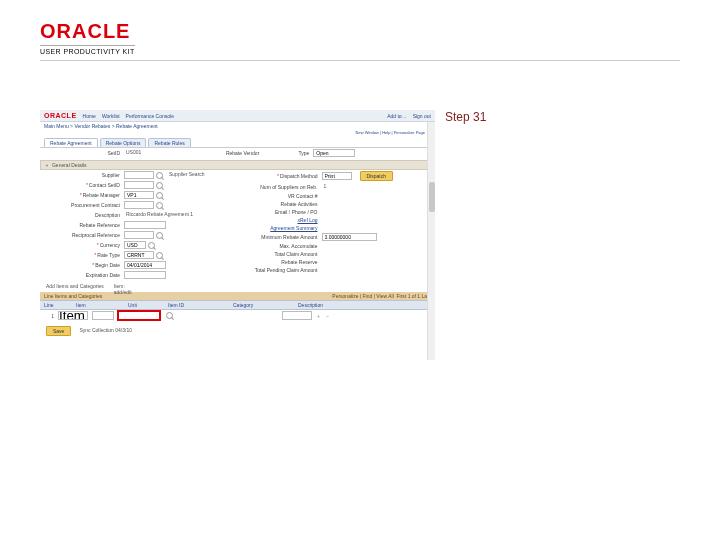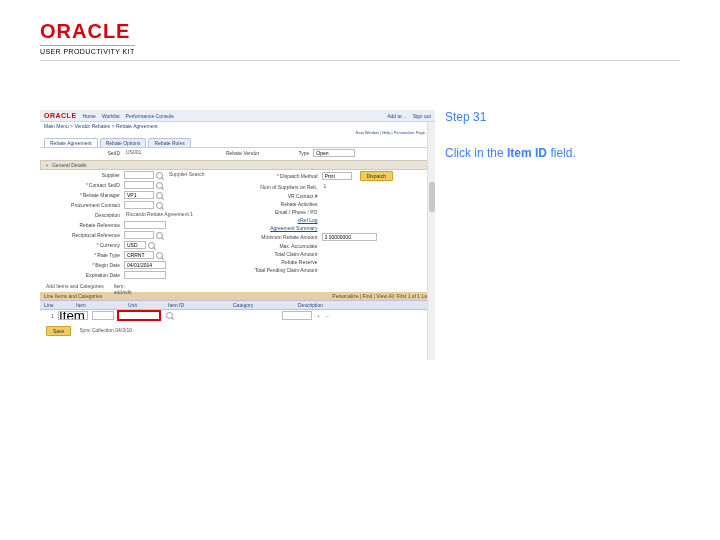--- a/index.html
+++ b/index.html
@@ -12,21 +12,21 @@
   .logo { display: inline-block; vertical-align: top; }
   .logo-oracle { color: #d9000b; font-weight: bold; font-size: 20px; letter-spacing: 1px; }
   .logo-sub { font-size: 7px; color: #000; letter-spacing: 0.4px; margin-top: 2px; border-top: 1px solid #aaa; padding-top: 2px; }
   .title { position: absolute; top: 6px; right: 0; font-size: 14px; color: #000; }
 
   .rule { position: absolute; left: 40px; right: 40px; top: 60px; border: none; border-top: 1px solid #ccc; }
 
   
   .content { position: absolute; left: 40px; right: 40px; top: 80px; bottom: 20px; }
   .screen { position: absolute; left: 0; top: 30px; width: 395px; height: 250px; border: 0 solid #ccc; overflow: hidden; font-size: 6px; color: #555; background: #fff; }
-  .side  { position: absolute; left: 405px; top: 30px; right: 0; font-size: 12px; color: #3b82f6; }
+  .side  { position: absolute; left: 405px; top: 30px; right: 0; font-size: 12px; color: #7f1d1d; }
   .side .step { margin-bottom: 22px; }
   .side .instr strong { font-weight: bold; }
 
   
   .ms-top { height: 12px; background: #eaeef5; border-bottom: 1px solid #d0d4dc; display: flex; align-items: center; padding: 0 4px; gap: 6px; }
   .ms-top span { font-size: 5px; color: #2a4a8c; }
   .ms-top .oracle-min { color: #d9000b; font-weight: bold; font-size: 7px; letter-spacing: 0.5px; }
   .ms-bc { font-size: 5px; color: #2a4a8c; margin: 1px 4px; }
   .ms-tabs { display: flex; gap: 2px; padding: 2px 4px 0; border-bottom: 1px solid #ccc; }
   .ms-tab { background: #e8eef7; border: 1px solid #b8c3d6; border-bottom: none; padding: 1px 5px; font-size: 5px; color: #2a4a8c; border-radius: 2px 2px 0 0; }
@@ -74,23 +74,20 @@
       <div class="logo-sub">USER PRODUCTIVITY KIT</div>
     </div>
   </div>
 
   <hr class="rule">
 
   <div class="content">
 
     <div class="side">
       <div class="step">Step 31</div>
-      <div class="instr">
-        <span>Click in the </span><strong>Item ID</strong><span> field.</span>
-      </div>
     </div>
 
     <div class="screen">
 
       <div class="ms-top">
         <span class="oracle-min">ORACLE</span>
         <span>Home</span>
         <span>Worklist</span>
         <span>Performance Console</span>
         <span style="margin-left:auto">Add to…</span>

